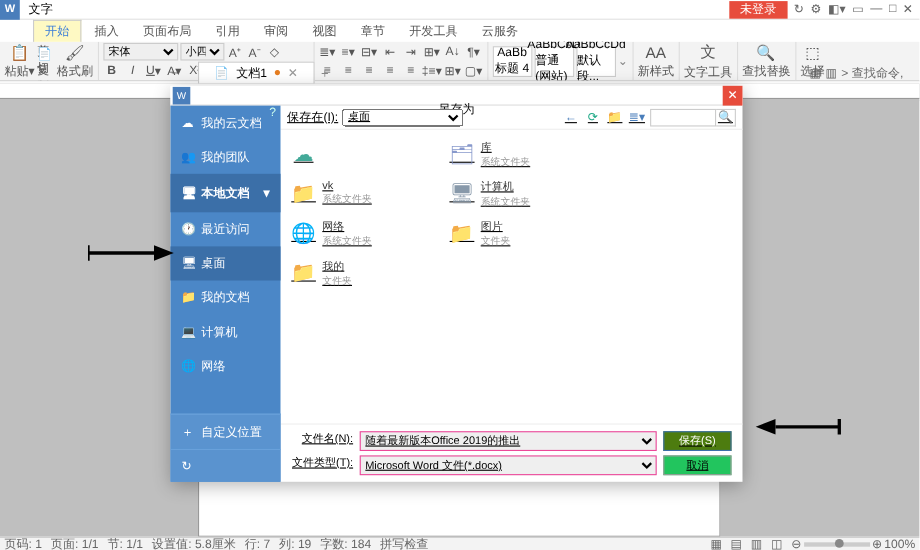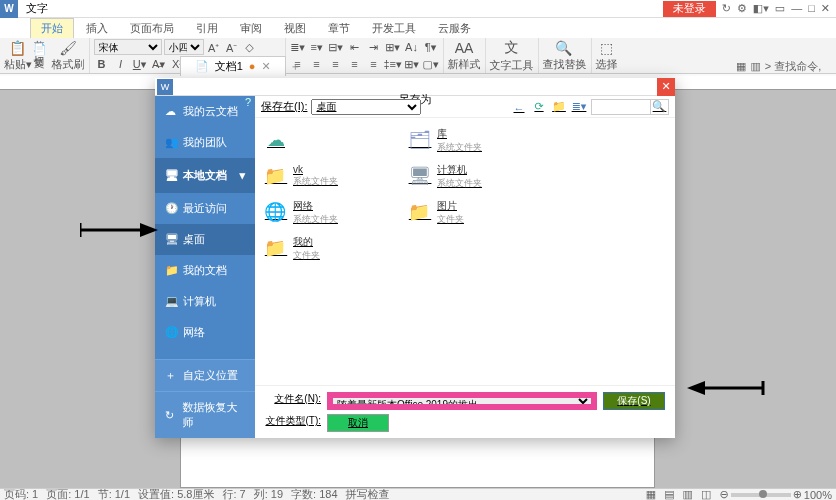--- a/index.html
+++ b/index.html
@@ -80,21 +80,21 @@
 .dlg-files { flex:1; padding:6px; display:flex; flex-wrap:wrap; align-content:flex-start; gap:4px; overflow:auto; }
 .file { width:140px; height:32px; display:flex; align-items:center; gap:4px; padding:2px; cursor:pointer; }
 .file .fic { width:26px; height:26px; display:flex; align-items:center; justify-content:center; font-size:18px; }
 .file .ft { display:flex; flex-direction:column; }
 .file .fn { font-size:10px; color:#333; }
 .file .fs { font-size:9px; color:#999; }
 
 .dlg-bottom { padding:6px 10px; border-top:1px solid #eee; display:flex; flex-direction:column; gap:4px; }
 .dlg-row { display:flex; align-items:flex-start; gap:6px; }
 .dlg-row label { width:56px; font-size:10px; text-align:right; }
-.dlg-row select,.dlg-row input[type=text] { flex:1; font-size:10px; height:18px; border:6px solid #ec4899; }
+.dlg-row select,.dlg-row input[type=text] { flex:1; font-size:10px; height:18px; border:1px solid #ec4899; }
 .dlg-row .btn { width:62px; height:18px; font-size:10px; border:1px solid #999; background:#22c55e; cursor:pointer; }
 .dlg-row .btn.primary { background:#4d7c0f; color:#fff; border-color:#3b6fa8; }
 .dlg-check { display:flex; align-items:center; gap:4px; margin-left:62px; font-size:10px; color:#555; }
 
 
 .arrow { position:absolute; pointer-events:none; }
 .arrow-left { left:80px; top:220px; }
 .arrow-right { left:685px; top:378px; }
 .arrow svg { display:block; }
 
@@ -191,20 +191,35 @@
         <span class="icon">≡</span>
         <span class="icon">≡</span>
         <span class="icon">≡</span>
         <span class="icon">≡</span>
         <span class="icon">≡</span>
         <span class="icon">‡≡▾</span>
         <span class="icon">⊞▾</span>
         <span class="icon">▢▾</span>
       </div>
     </div>
+  </div>
+  <div class="group">
+    <div class="stylebox">
+        <span class="s1">AaBb</span>
+        <span>标题 4</span>
+      </div>
+    <div class="stylebox">
+        <span class="s1">AaBbCcD</span>
+        <span>普通(网站)</span>
+      </div>
+    <div class="stylebox">
+        <span class="s1">AaBbCcDd</span>
+        <span>默认段...</span>
+      </div>
+    <span style="color:#888">⌄</span>
   </div>
   <div class="group">
     <div class="biglabel">
         <span class="ic">AA</span>
         <span>新样式</span>
       </div>
   </div>
   <div class="group">
     <div class="biglabel">
         <span class="ic">文</span>
@@ -321,21 +336,20 @@
           <span class="ic">🌐</span>
           <span>网络</span>
         </div>
       <div class="dlg-side-bottom">
         <div class="dlg-side-item">
             <span class="ic">＋</span>
             <span>自定义位置</span>
           </div>
         <div class="dlg-side-item">
             <span class="ic">↻</span>
-            <span>数据恢复大师</span>
           </div>
       </div>
     </div>
     <div class="dlg-main">
       <div class="dlg-toolbar">
         <span>保存在(I):</span>
         <select><option>桌面</option></select>
         <span class="sp"></span>
         <span class="tb">←</span>
         <span class="tb" style="color:#2a8">⟳</span>
@@ -394,20 +408,21 @@
           </div>
         </div>
       <div class="dlg-bottom">
         <div class="dlg-row">
           <label>文件名(N):</label>
           <select><option>随着最新版本Office 2019的推出</option></select>
           <button class="btn primary">保存(S)</button>
         </div>
         <div class="dlg-row">
           <label>文件类型(T):</label>
+          <select><option>Microsoft Word 文件(*.docx)</option></select>
           <button class="btn">取消</button>
         </div>
       </div>
     </div>
   </div>
 </div>
 
 <div class="arrow arrow-left">
   <svg width="80" height="20">
       <line x1="0" y1="10" x2="60" y2="10" stroke="#000" stroke-width="3"></line>

